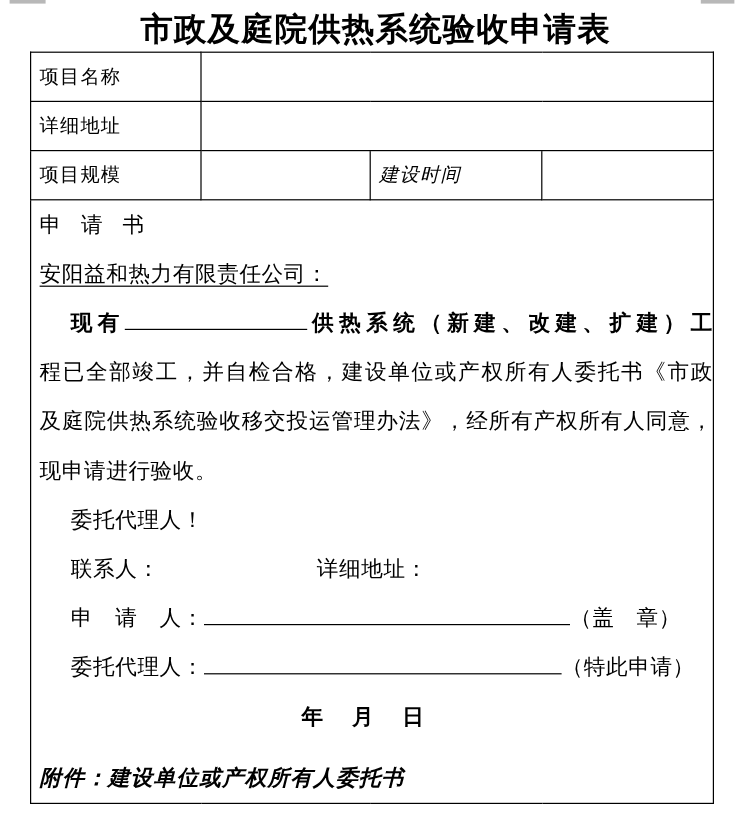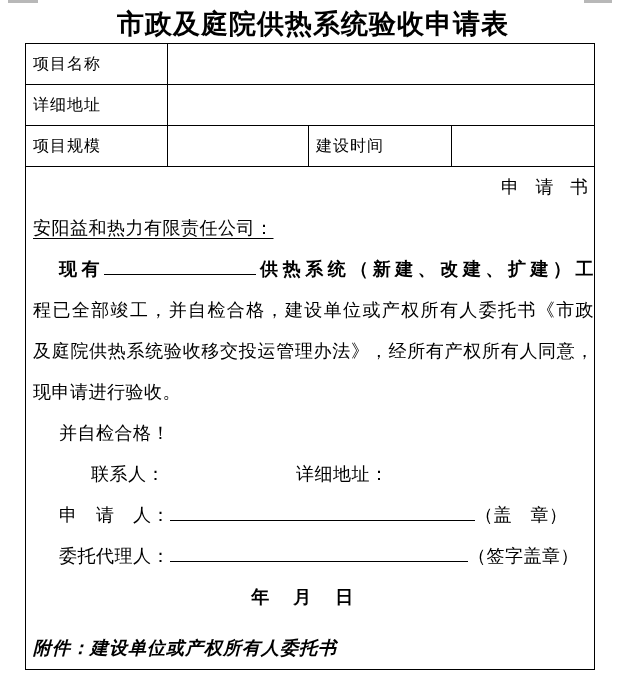--- a/index.html
+++ b/index.html
@@ -29,55 +29,55 @@
   }
   table.form-table td {
     border:1px solid #000;
     height:40px;
     font-size:16px;
     letter-spacing:1px;
     padding:0 0 0 7px;
     vertical-align:middle;
     background:#fff;
   }
-  td.cell-label2 { padding-left:12px; }
+  td.cell-label2 { padding-left:12px;font-style:italic; }
   td.big-cell {
     height:524px;
     vertical-align:top;
     padding:6px 6px 0 6px;
     letter-spacing:normal;
   }
 
   .line {
     height:41px; line-height:41px;
     font-size:18px;
     letter-spacing:0.5px;
     white-space:nowrap;
     overflow:visible;
   }
   .line.fill { white-space:normal; text-align:justify; text-align-last:justify; }
-  .line.center { text-align:right; letter-spacing:6px; }
+  .line.center { text-align:left; letter-spacing:6px; }
   .line.indent { text-indent:26px;font-weight:bold; }
   .line.pad { padding-left:26px; }
   .line.right { text-align:center; padding-right:22px;font-weight:bold; }
   .line.bold { font-weight:bold; letter-spacing:1px; margin-top:10px;font-style:italic; }
 
   .underlined-text { text-decoration:underline; text-underline-offset:4px;margin-top:48px; }
 
   .blank {
     display:inline-block;
     border-bottom:1px solid #000;
     height:1.15em;
     vertical-align:baseline;
   }
   .blank.w-system   { width:152px; }
   .blank.w-applicant{ width:305px; }
   .blank.w-agent    { width:298px; }
 
-  .contact-left { display:inline-block; width:205px;margin-left:32px; }
+  .contact-left { display:inline-block; width:205px; }
 </style>
 </head>
 <body>
 
 <div class="page">
 
   <div class="crop-mark left"></div>
   <div class="crop-mark right"></div>
 
   <div class="doc-title">市政及庭院供热系统验收申请表</div>
@@ -112,32 +112,32 @@
         <div class="line">
           <span class="underlined-text">安阳益和热力有限责任公司：</span>
         </div>
 
         <div class="line fill indent"><span>现有</span><span class="blank w-system"></span><span>供热系统（新建、改建、扩建）工</span></div>
 
         <div class="line fill">程已全部竣工，并自检合格，建设单位或产权所有人委托书《市政</div>
         <div class="line fill">及庭院供热系统验收移交投运管理办法》，经所有产权所有人同意，</div>
         <div class="line">现申请进行验收。</div>
 
-        <div class="line pad">并自检合格！</div>
+        <div class="line pad">委托代理人！</div>
 
         <div class="line pad">
           <span class="contact-left">联系人：</span><span>详细地址：</span>
         </div>
 
         <div class="line pad">
           <span>申　请　人：</span><span class="blank w-applicant"></span><span>（盖　章）</span>
         </div>
 
         <div class="line pad">
-          <span>委托代理人：</span><span class="blank w-agent"></span><span>（签字盖章）</span>
+          <span>委托代理人：</span><span class="blank w-agent"></span><span>（特此申请）</span>
         </div>
 
         <div class="line right">年　 月　 日</div>
 
         <div class="line bold">附件：建设单位或产权所有人委托书</div>
 
       </td>
     </tr>
   </tbody>
     </table>

